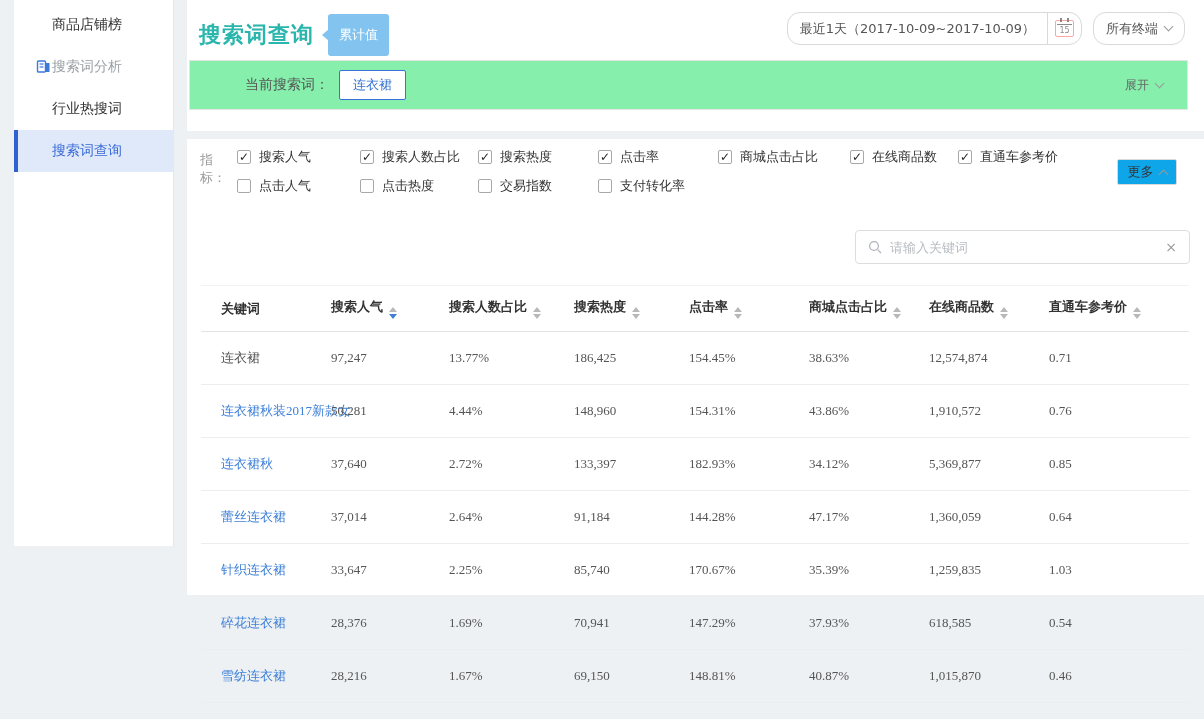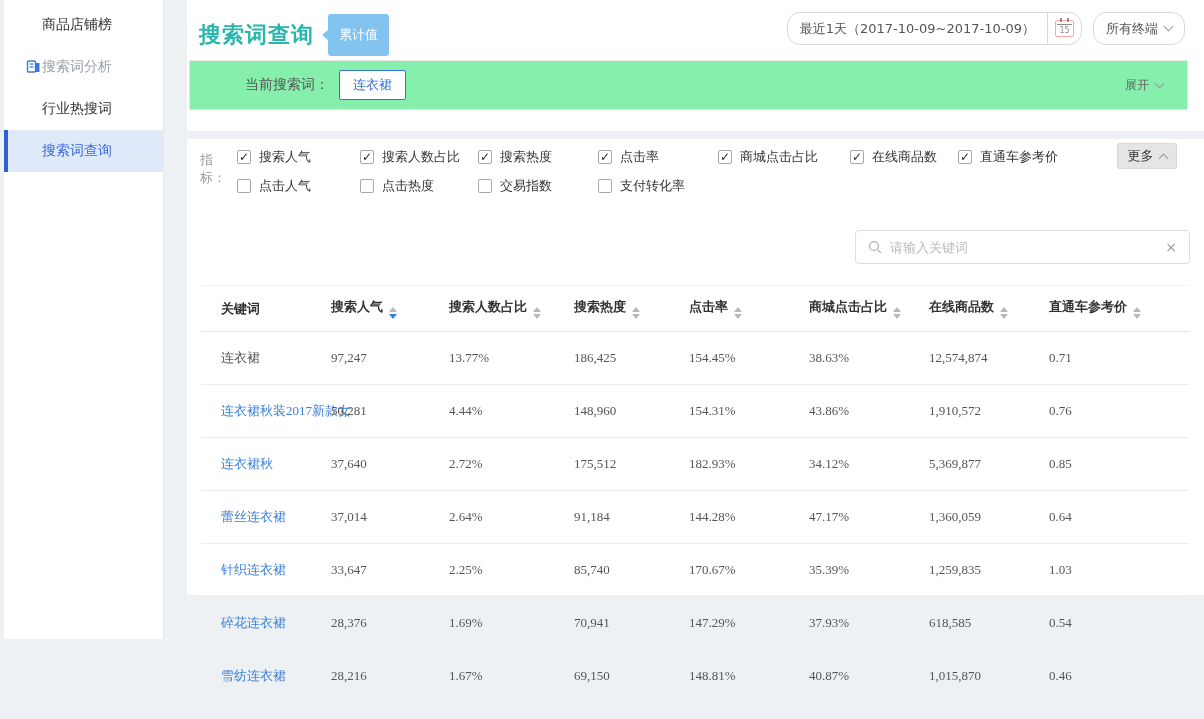--- a/index.html
+++ b/index.html
@@ -1,20 +1,20 @@
 <!DOCTYPE html>
 <html><head>
 <meta charset="utf-8">
 <style>
   * { margin:0; padding:0; box-sizing:border-box; }
   html,body { width:1204px; height:719px; }
   body { font-family:"DejaVu Sans","Liberation Sans",sans-serif; background:#eef1f4; position:relative; overflow:hidden; color:#333; }
 
   
-  .sidebar { position:absolute; left:4px; top:0; width:160px; height:639px; background:#fff; border-right:1px solid #e7e7e7; padding-top:4px; }
+  .sidebar { position:absolute; left:14px; top:0; width:160px; height:546px; background:#fff; border-right:1px solid #e7e7e7; padding-top:4px; }
   .side-item { height:42px; display:flex; align-items:center; padding-left:38px; font-size:14px; color:#333; cursor:pointer; position:relative; }
   .side-item.muted span { color:#9aa0a6; }
   .side-item.active { background:#dfe9f9; border-left:4px solid #2f62d0; padding-left:34px; }
   .side-item.active span { color:#3a6bd8; }
   .side-item .nav-ic { position:absolute; left:22px; top:13px; }
 
   
   .header-card { position:absolute; left:187px; top:0; width:1017px; height:131px; background:#fff; }
   .title-row { position:absolute; left:12px; top:14px; display:flex; align-items:center; }
   .page-title { font-size:22px; font-weight:bold; color:#2ab6ac; letter-spacing:1px; }
@@ -37,21 +37,21 @@
   .term-tag { margin-left:10px; border:1px solid #3673d4; color:#3673d4; font-size:13px; padding:5px 13px; border-radius:2px; cursor:pointer; background:#fff; }
   .expand { margin-left:auto; margin-right:24px; font-size:12px; color:#666; cursor:pointer; display:flex; align-items:center; }
 
   
   .content-card { position:absolute; left:187px; top:139px; width:1017px; height:456px; background:#fff; }
   .indicators { position:absolute; left:13px; top:9px; display:flex; }
   .ind-label { font-size:13px; color:#999; margin-top:3px; width:37px; }
   .cb-grid { display:grid; grid-template-columns:123px 118px 120px 120px 132px 108px 1fr; row-gap:11px; }
   .cb-item { display:flex; align-items:center; font-size:13px; color:#333; cursor:pointer; }
   .cb { width:14px; height:14px; border:1px solid #a8a8a8; border-radius:2px; background:#fff; display:inline-flex; align-items:center; justify-content:center; margin-right:8px; font-size:12px; font-weight:bold; color:#1f1f1f; line-height:1; }
-  .more-btn { position:absolute; top:4px; right:27px; width:60px; height:26px; border:1px solid #d9d9d9; border-radius:2px; background:#e5e5e5; font-size:13px; color:#333; display:flex; align-items:center; justify-content:center; cursor:pointer; }
+  .more-btn { position:absolute; top:20px; right:27px; width:60px; height:26px; border:1px solid #d9d9d9; border-radius:2px; background:#0ea5e9; font-size:13px; color:#333; display:flex; align-items:center; justify-content:center; cursor:pointer; }
   .more-btn .chev { margin-left:6px; }
 
   .search-wrap { position:absolute; top:91px; right:14px; width:335px; height:34px; border:1px solid #ddd; border-radius:4px; display:flex; align-items:center; padding:0 12px; background:#fff; }
   .search-wrap input { border:none; outline:none; flex:1; font-size:13px; color:#b91c1c; margin-left:8px; font-family:inherit; }
   .search-wrap input::placeholder { color:#b8bcc2; }
   .clear-x { color:#9a9a9a; font-size:14px; cursor:pointer; padding-left:8px; }
 
   table.data { position:absolute; top:146px; left:14px; width:988px; border-collapse:collapse; table-layout:fixed; border-top:1px solid #f2f2f2;font-family:Liberation Serif, serif; }
   table.data col:nth-child(1){width:130px;} table.data col:nth-child(2){width:118px;}
   table.data col:nth-child(3){width:125px;} table.data col:nth-child(4){width:115px;}
@@ -252,21 +252,21 @@
           <td>148,960</td>
           <td>154.31%</td>
           <td>43.86%</td>
           <td>1,910,572</td>
           <td>0.76</td>
         </tr>
         <tr>
           <td><a class="kw">连衣裙秋</a></td>
           <td>37,640</td>
           <td>2.72%</td>
-          <td>175,512</td>
+          <td>133,397</td>
           <td>182.93%</td>
           <td>34.12%</td>
           <td>5,369,877</td>
           <td>0.85</td>
         </tr>
         <tr>
           <td><a class="kw">蕾丝连衣裙</a></td>
           <td>37,014</td>
           <td>2.64%</td>
           <td>91,184</td>

